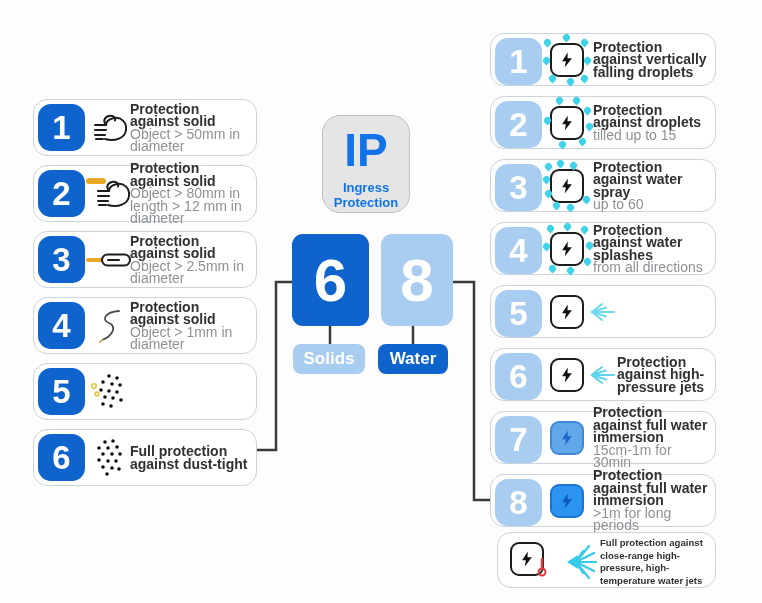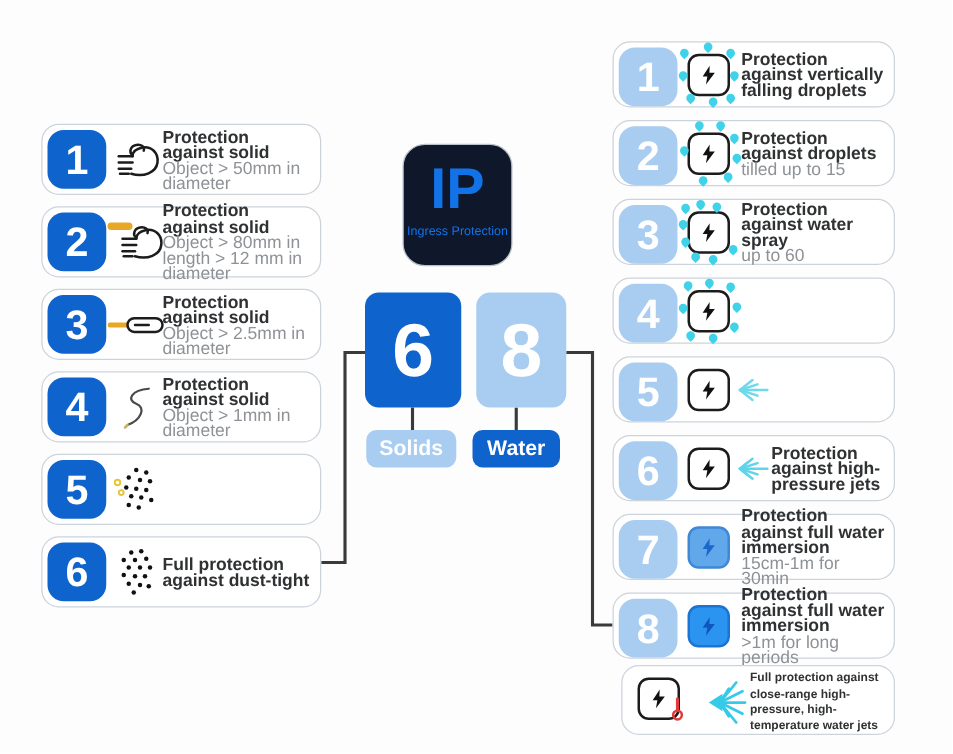--- a/index.html
+++ b/index.html
@@ -31,24 +31,24 @@
   .bolt-box{position:relative;width:34px;height:34px;border:2.2px solid #1c1c1c;border-radius:9px;
             background:#fff;box-sizing:border-box;display:flex;align-items:center;justify-content:center;}
   .bolt-box svg{width:18px;height:22px;}
   .imm7{background:#61A8EA;border-color:#3E88D6;}
   .imm8{background:#2B93F0;border-color:#1B74D2;}
   .drop{position:absolute;width:7px;height:7px;background:#3FD2E8;
         border-radius:50% 50% 50% 0;transform:rotate(-45deg);}
   .jet{position:absolute;left:42px;top:15px;}
 
   
-  .ip-card{position:absolute;left:322px;top:115px;width:88px;height:98px;background:#0f172a;
+  .ip-card{position:absolute;left:322px;top:115px;width:88px;height:98px;background:#e5e5e5;
            border:1.5px solid #b9c0c8;border-radius:18px;box-sizing:border-box;text-align:center;}
   .ip-text{margin-top:10px;font-size:46px;font-weight:800;color:#1273E8;line-height:48px;}
-  .ip-sub{margin-top:6px;font-size:10px;font-weight:400;color:#1273E8;}
+  .ip-sub{margin-top:6px;font-size:13px;font-weight:700;color:#1273E8;}
   .digit-box{position:absolute;top:234px;height:92px;border-radius:11px;
              display:flex;align-items:center;justify-content:center;
              color:#fff;font-weight:700;font-size:60px;}
   .solids-box{left:292px;width:77px;background:#0E63CC;}
   .water-box{left:381px;width:72px;background:#A9CDF1;}
   .tag{position:absolute;top:344px;height:30px;border-radius:8px;
        display:flex;align-items:center;justify-content:center;
        color:#fff;font-weight:700;font-size:17px;}
   .solids-tag{left:293px;width:72px;background:#A9CDF1;}
   .water-tag{left:378px;width:70px;background:#0E63CC;}
@@ -288,20 +288,24 @@
           </svg>
       </div>
       <i class="drop" style="left:4px;top:2px"></i>
       <i class="drop" style="left:21px;top:0px"></i>
       <i class="drop" style="left:38px;top:3px"></i>
       <i class="drop" style="left:43px;top:19px"></i>
       <i class="drop" style="left:41px;top:35px"></i>
       <i class="drop" style="left:24px;top:44px"></i>
       <i class="drop" style="left:6px;top:42px"></i>
       <i class="drop" style="left:0px;top:20px"></i>
+    </div>
+    <div class="txt">
+      <span class="b">Protection against water splashes</span>
+      <span class="r">from all directions</span>
     </div>
   </div>
 
   <div class="card card-r" style="top:285px">
     <div class="numsq lite">5</div>
     <div class="icon-zone">
       <div class="bolt-box">
         <svg viewBox="0 0 24 24">
             <path d="M13 2 L5.5 13.5 H10.5 L9 22 L18.5 9.5 H12.7 Z" fill="#111"></path>
           </svg>

